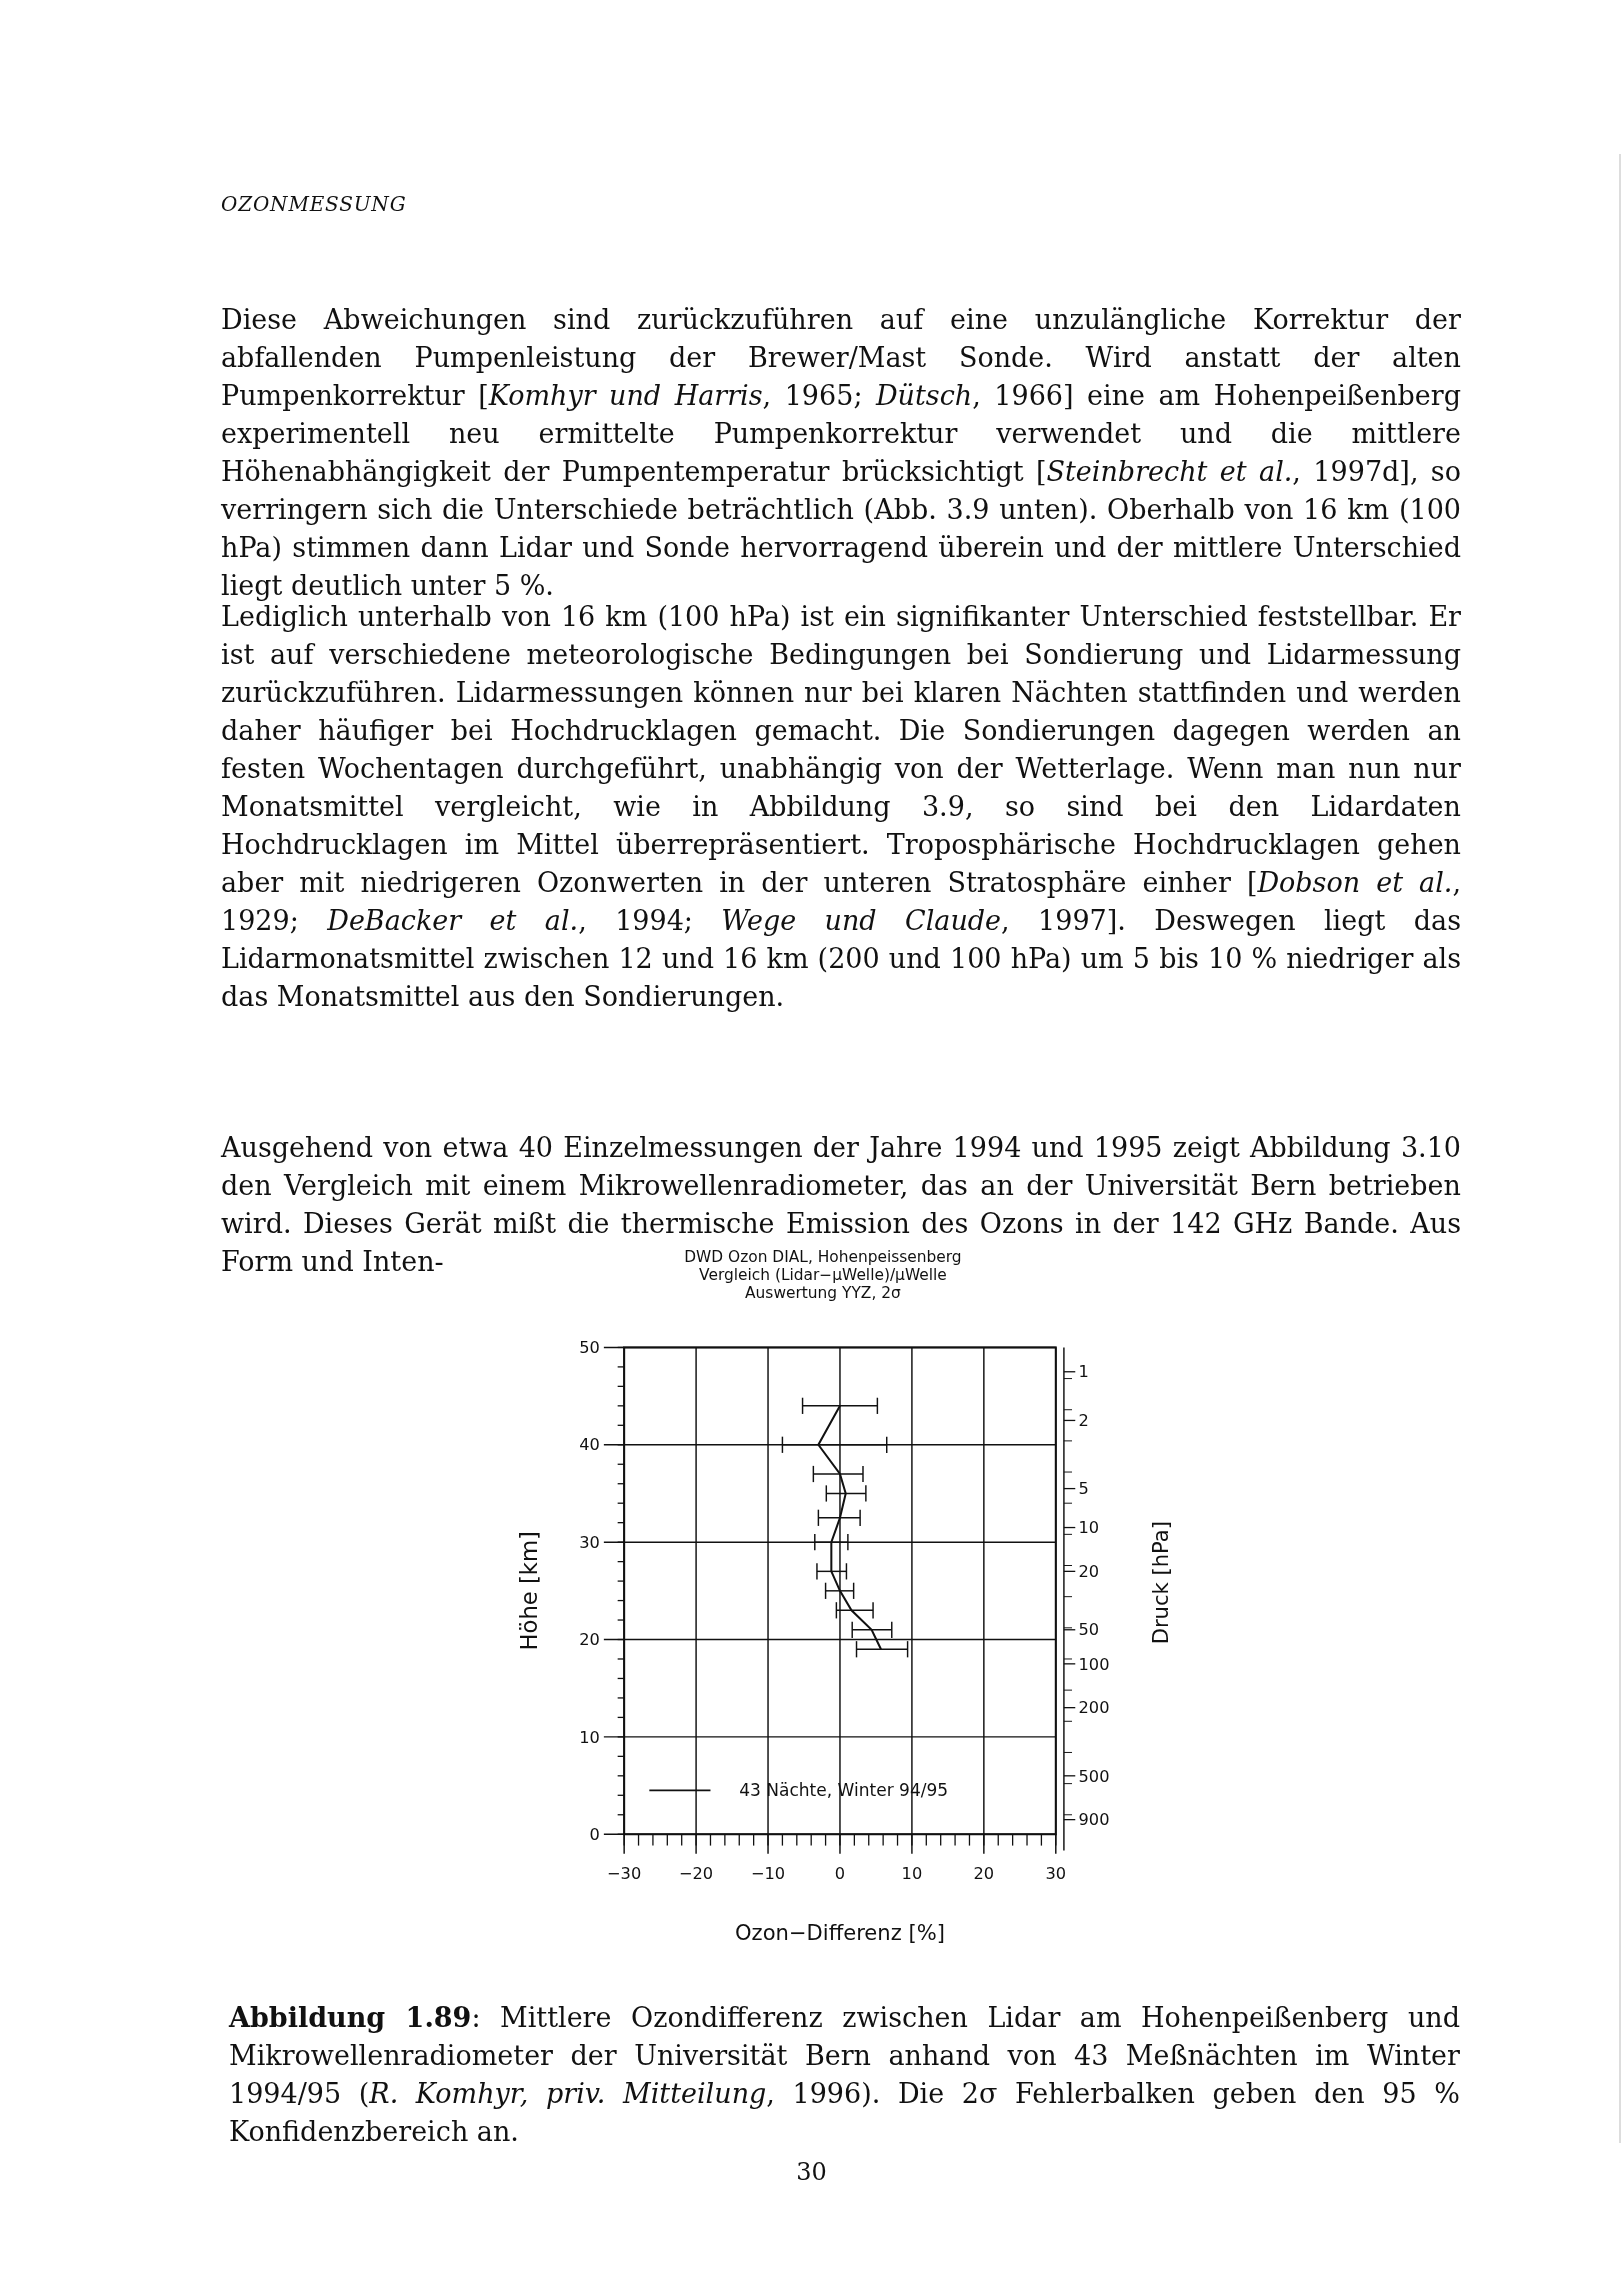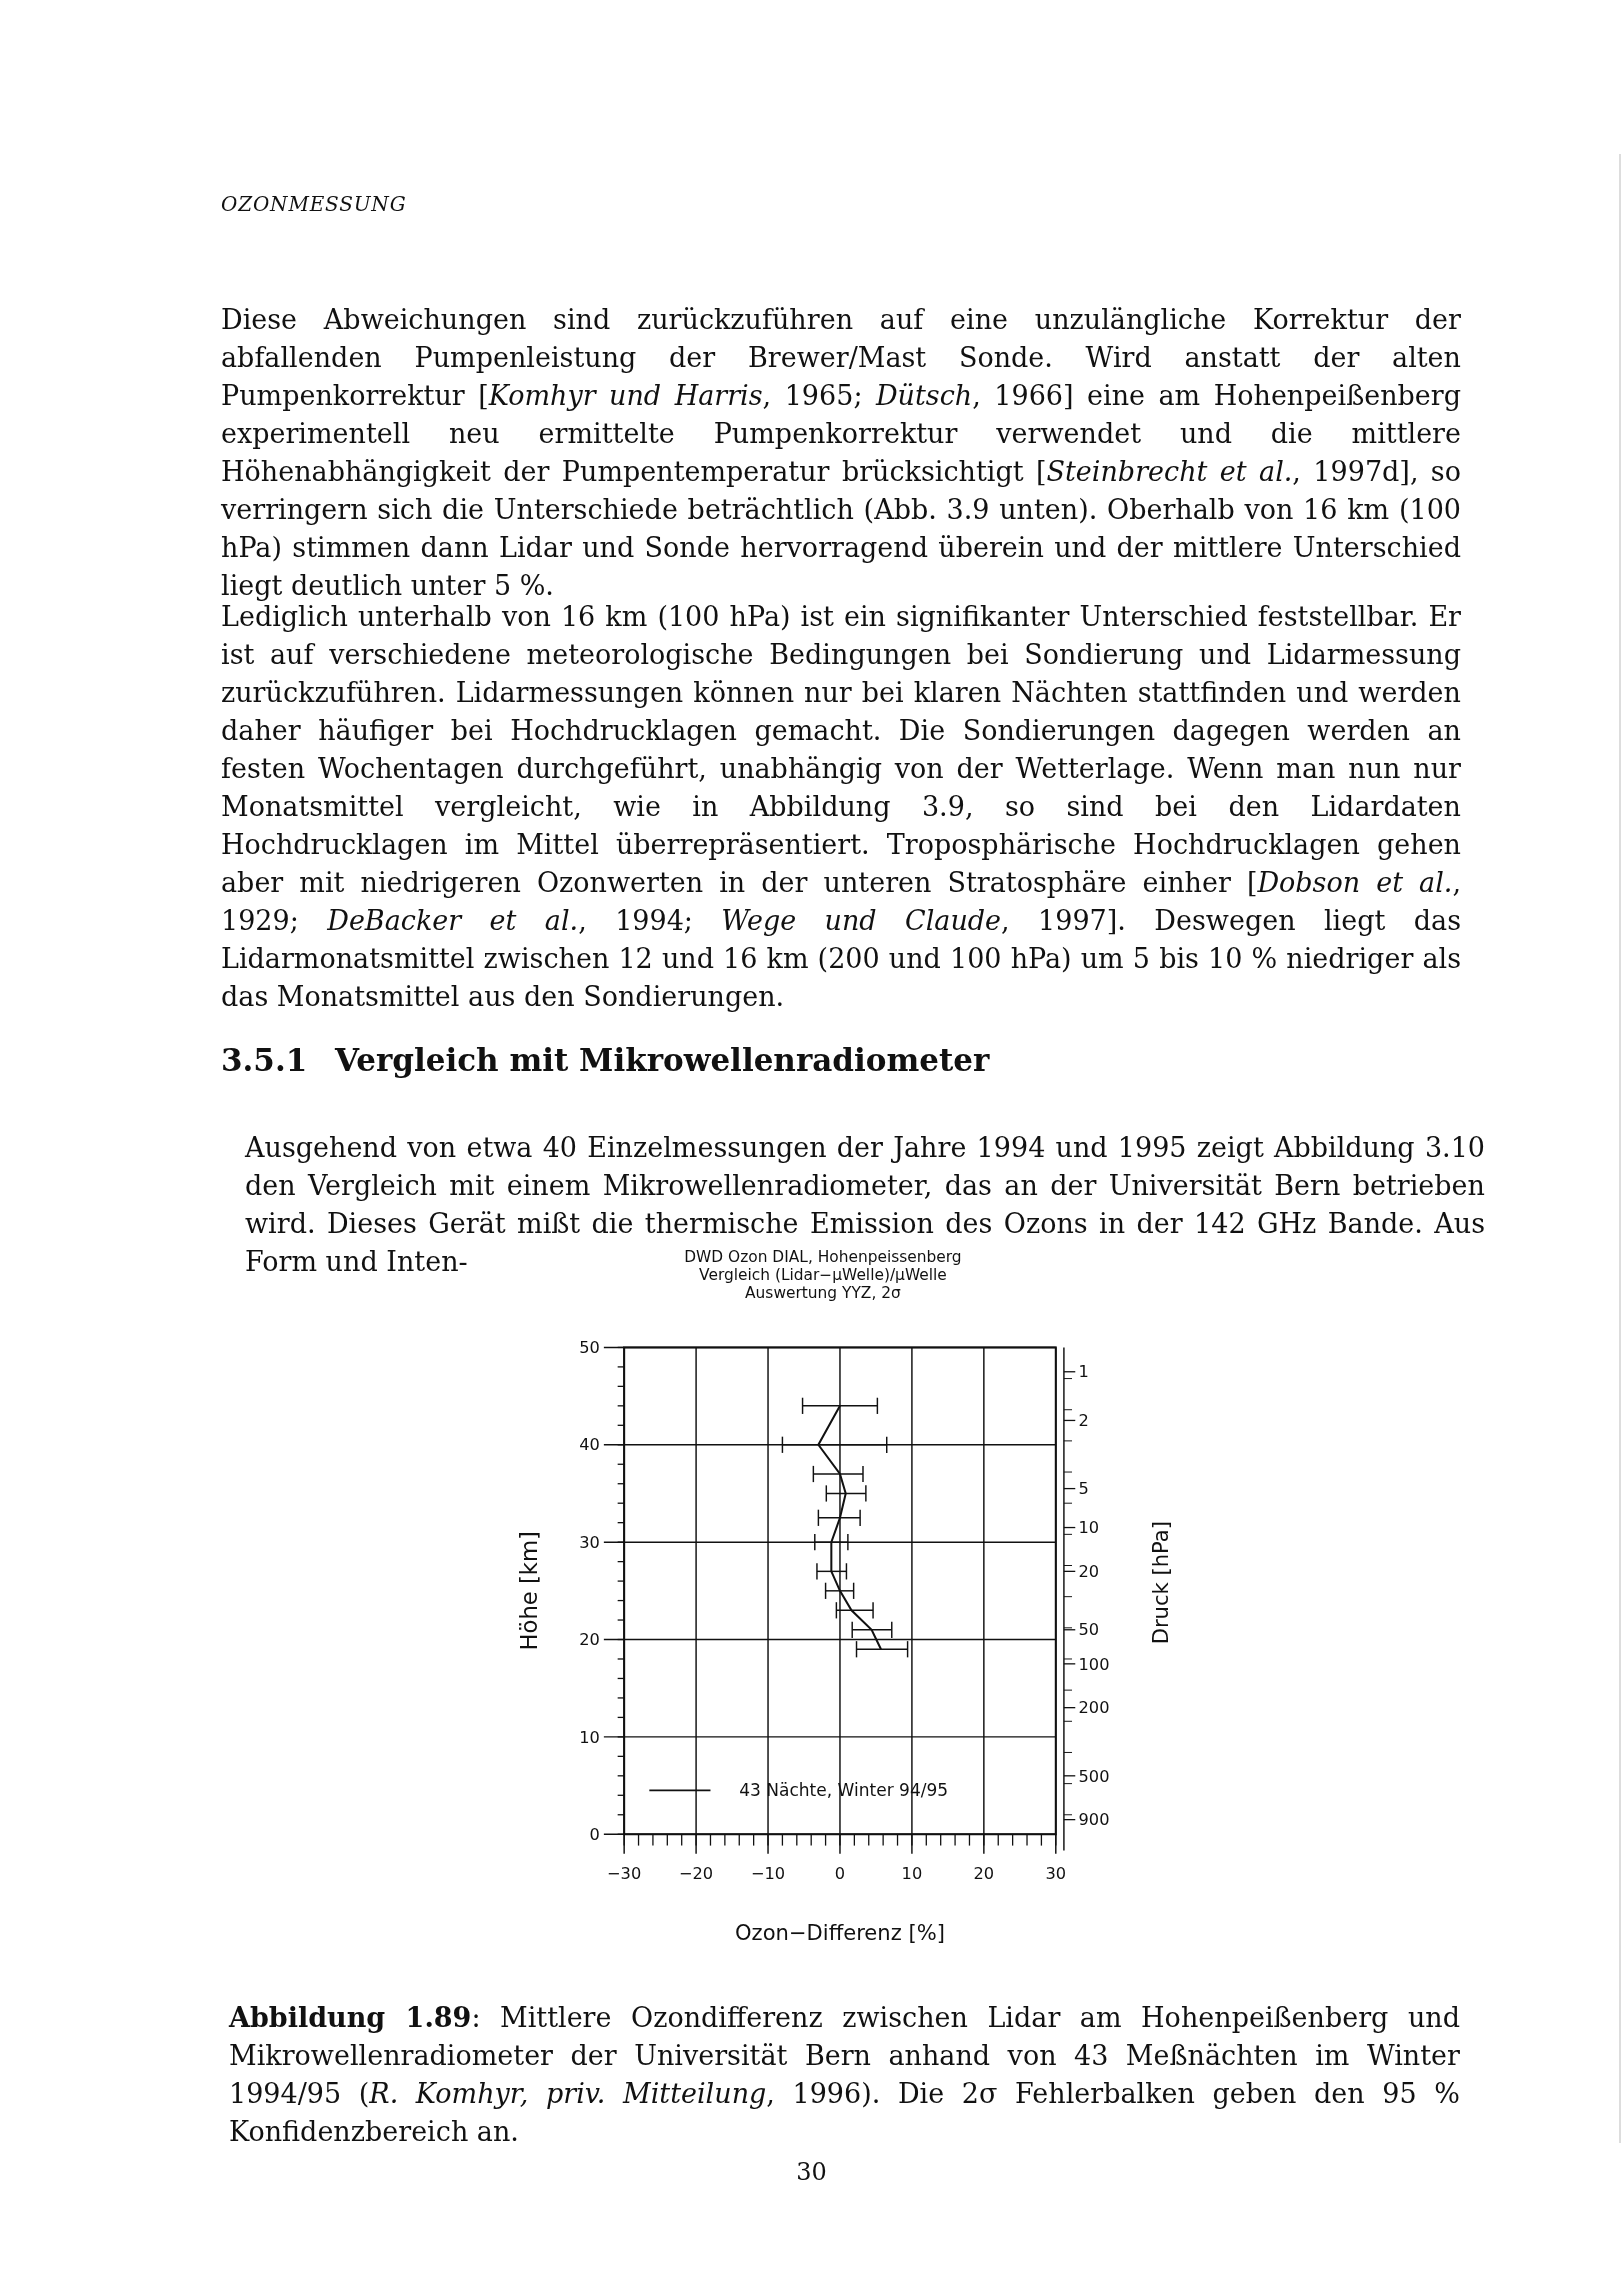--- a/index.html
+++ b/index.html
@@ -3,21 +3,21 @@
 <meta charset="utf-8">
 <style>
   html, body { margin: 0; padding: 0; background: #ffffff; }
   body { width: 1623px; height: 2295px; position: relative; overflow: hidden; color: #111; font-family: "DejaVu Serif", "Liberation Serif", serif; }
   .page { position: absolute; left: 0; top: 0; width: 1623px; height: 2295px; }
   .running-head { position: absolute; left: 221px; top: 192px; font-style: italic; font-size: 20px; letter-spacing: 0.8px; font-family: "DejaVu Serif", serif; }
   .para { position: absolute; left: 221px; width: 1240px; font-size: 27px; line-height: 38px; text-align: justify; font-family: "DejaVu Serif", serif; }
   .para i { font-style: italic; }
   .p1 { top: 274px; }
   .p2 { top: 571px; }
-  .p3 { top: 1102px; margin-left: 24px; }
+  .p3 { top: 1102px; }
   .section-heading { position: absolute; left: 221px; top: 1011px; font-size: 31px; font-weight: bold; font-family: "DejaVu Serif", serif; }
   .section-heading .num { display: inline-block; width: 114px; }
   .figure { position: absolute; left: 455px; top: 1246px; width: 731px; height: 714px; text-decoration: underline; }
   .figure svg { width: 731px; height: 714px; display: block; }
   .caption { position: absolute; left: 229px; top: 1972px; width: 1231px; font-size: 27px; line-height: 38px; text-align: justify; font-family: "DejaVu Serif", serif; }
   .caption .lbl { font-weight: bold; }
   .page-number { position: absolute; left: 0; width: 1623px; top: 2158px; text-align: center; font-size: 24px; font-family: "DejaVu Serif", serif; }
   .edge-mark { position: absolute; background: #ddd; }
 </style>
 </head>
@@ -25,23 +25,20 @@
 
 <div class="page">
 
   <div class="edge-mark" style="left:1619px; top:154px; width:1.6px; height:1989px;"></div>
 
   <div class="running-head">OZONMESSUNG</div>
 
   <p class="para p1"><span>Diese Abweichungen sind zurückzuführen auf eine unzulängliche Korrektur der abfallenden Pumpenleistung der Brewer/Mast Sonde. Wird anstatt der alten Pumpenkorrektur [</span><i>Komhyr und Harris</i><span>, 1965; </span><i>Dütsch</i><span>, 1966] eine am Hohenpeißenberg experimentell neu ermittelte Pumpenkorrektur verwendet und die mittlere Höhenabhängigkeit der Pumpentemperatur brücksichtigt [</span><i>Steinbrecht et al.</i><span>, 1997d], so verringern sich die Unterschiede beträchtlich (Abb. 3.9 unten). Oberhalb von 16 km (100 hPa) stimmen dann Lidar und Sonde hervorragend überein und der mittlere Unterschied liegt deutlich unter 5 %.</span></p>
   <p class="para p2"><span>Lediglich unterhalb von 16 km (100 hPa) ist ein signifikanter Unterschied feststellbar. Er ist auf verschiedene meteorologische Bedingungen bei Sondierung und Lidarmessung zurückzuführen. Lidarmessungen können nur bei klaren Nächten stattfinden und werden daher häufiger bei Hochdrucklagen gemacht. Die Sondierungen dagegen werden an festen Wochentagen durchgeführt, unabhängig von der Wetterlage. Wenn man nun nur Monatsmittel vergleicht, wie in Abbildung 3.9, so sind bei den Lidardaten Hochdrucklagen im Mittel überrepräsentiert. Troposphärische Hochdrucklagen gehen aber mit niedrigeren Ozonwerten in der unteren Stratosphäre einher [</span><i>Dobson et al.</i><span>, 1929; </span><i>DeBacker et al.</i><span>, 1994; </span><i>Wege und Claude</i><span>, 1997]. Deswegen liegt das Lidarmonatsmittel zwischen 12 und 16 km (200 und 100 hPa) um 5 bis 10 % niedriger als das Monatsmittel aus den Sondierungen.</span></p>
 
-  <h3 class="section-heading">
-    <span class="num">3.5.1</span><span>Vergleich mit Mikrowellenradiometer</span>
-  </h3>
 
   <p class="para p3"><span>Ausgehend von etwa 40 Einzelmessungen der Jahre 1994 und 1995 zeigt Abbildung 3.10 den Vergleich mit einem Mikrowellenradiometer, das an der Universität Bern betrieben wird. Dieses Gerät mißt die thermische Emission des Ozons in der 142 GHz Bande. Aus Form und Inten-</span></p>
 
   <div class="figure">
     <svg id="chart" viewBox="0 0 900 880" xmlns="http://www.w3.org/2000/svg">
       <g font-family="DejaVu Sans, sans-serif" fill="#111">
         <text id="ft0" x="453" y="20" text-anchor="middle" font-size="19">DWD Ozon DIAL, Hohenpeissenberg</text>
         <text id="ft1" x="453" y="42" text-anchor="middle" font-size="19">Vergleich (Lidar−μWelle)/μWelle</text>
         <text id="ft2" x="453" y="64" text-anchor="middle" font-size="19">Auswertung YYZ,   2σ</text>
       </g>

